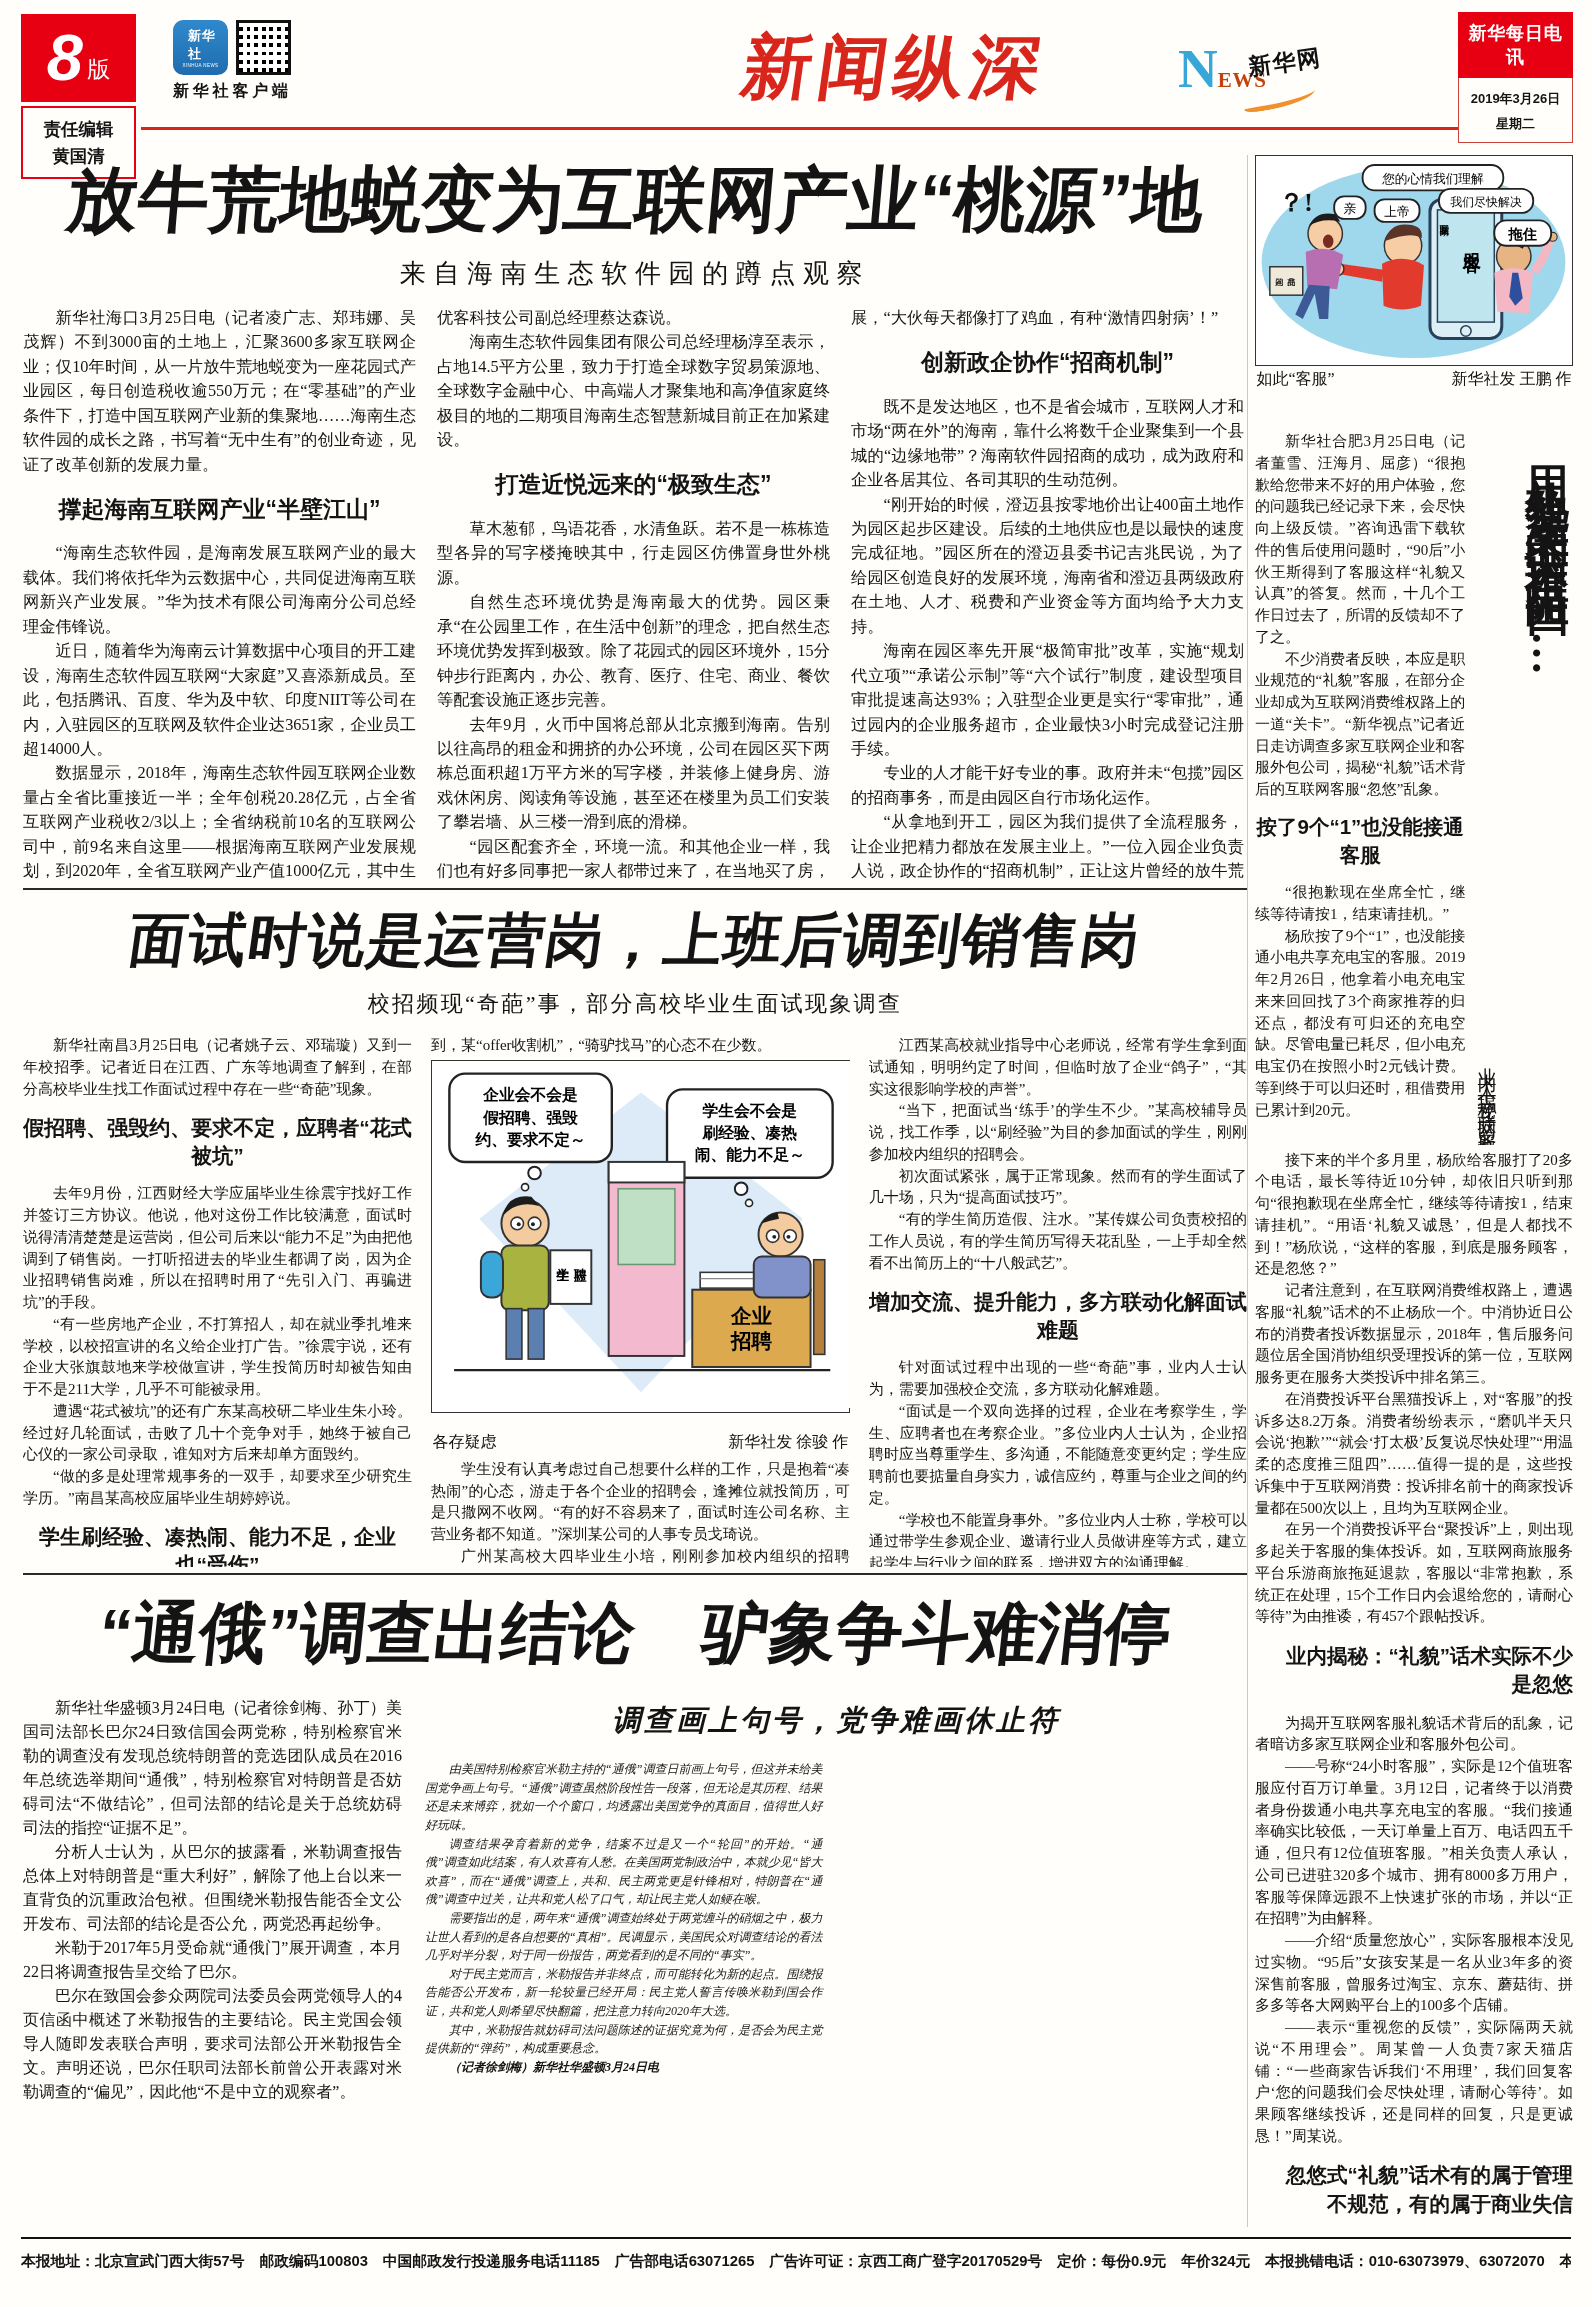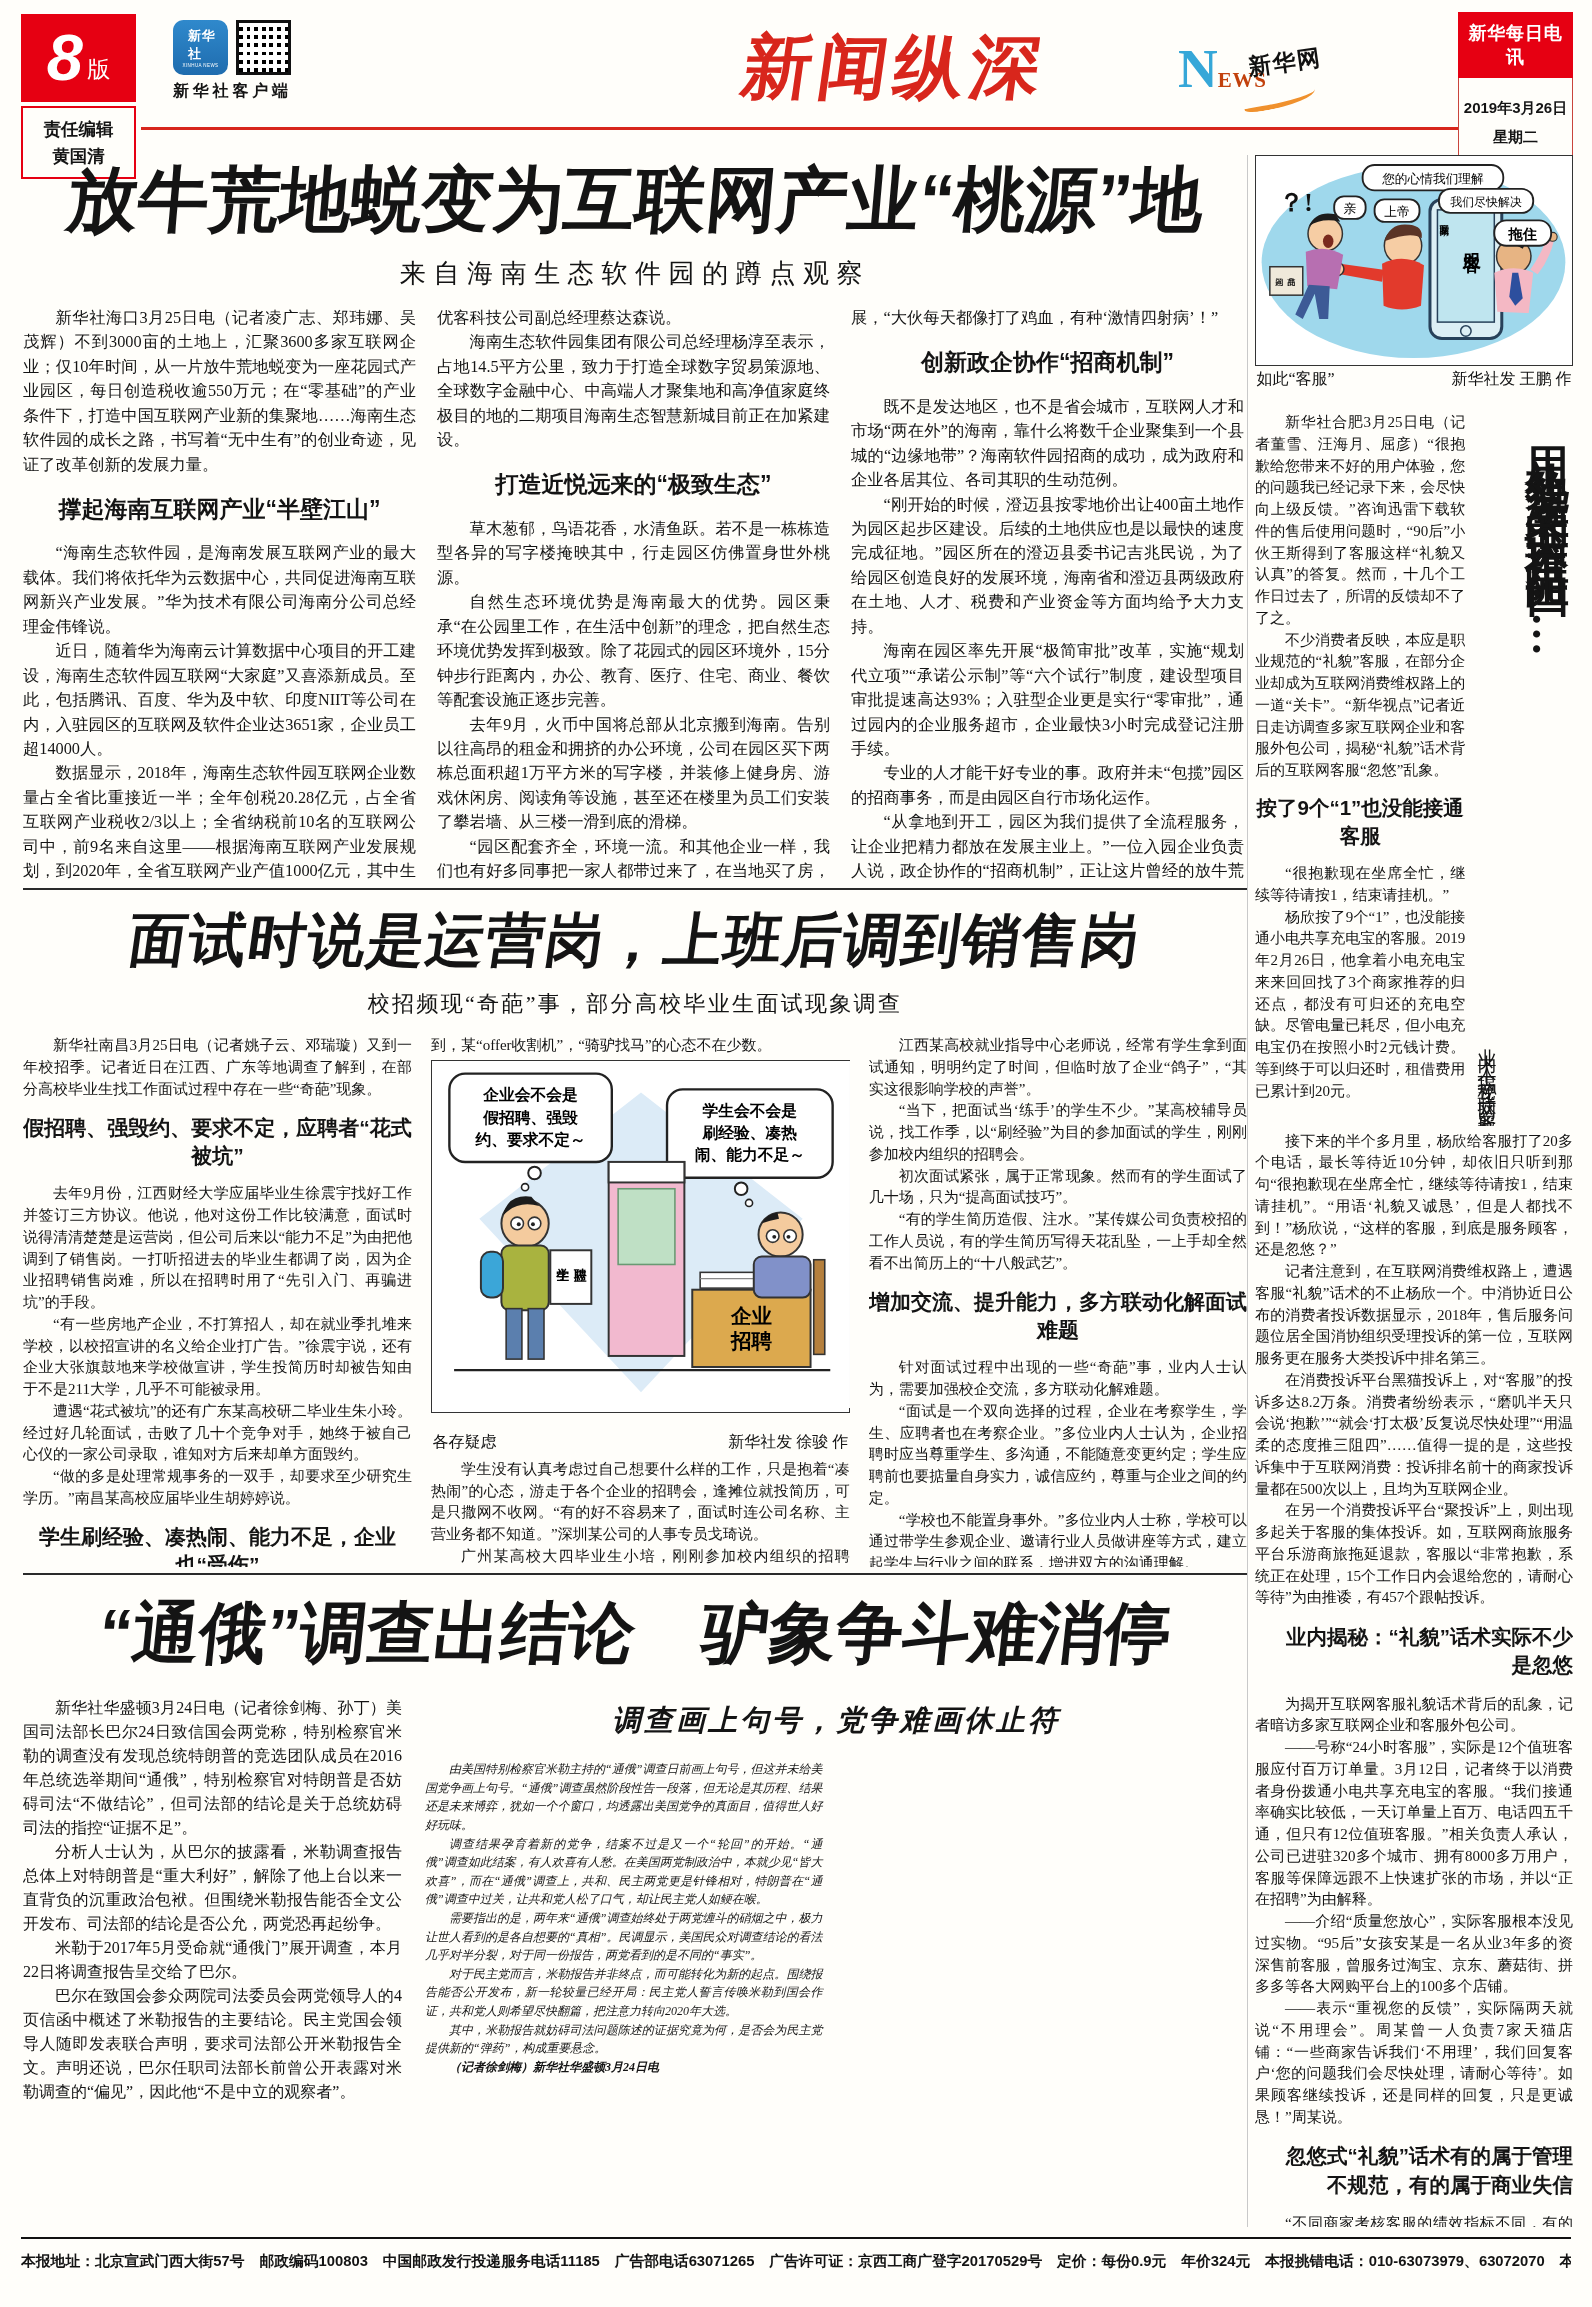--- a/index.html
+++ b/index.html
@@ -38,22 +38,22 @@
   .news-logo { left:1178px; top:44px; width:167px; height:76px; }
   .news-logo .n { font-size:55px; font-weight:900; color:#36a7d8; line-height:.9; }
   .news-logo .ews { font-size:21px; font-weight:900; color:#c2410c; letter-spacing:0.8px; }
   .news-logo .xhw { position:absolute; left:70px; top:3px; font-size:23px; font-weight:900; color:#111;
     transform:rotate(-8deg); letter-spacing:1.5px; }
   .news-swoosh { position:absolute; left:65px; top:47px; width:73px; height:16.7px;
     border-bottom:5.3px solid #f0912d; border-radius:0 0 90% 30%; transform:rotate(-10deg); }
   .paper-box { left:1458px; top:12px; width:115px;border-radius:31px; }
   .paper-name { background:#e60012; color:#fff; font-size:18px; font-weight:bold; text-align:center;
     padding:9px 1.5px; letter-spacing:0.8px; }
-  .paper-date { border:1.5px solid #c9443c; border-top:none; text-align:center; font-size:15px;
-    font-weight:bold; line-height:1.9; padding:16px 0 6px; }
+  .paper-date { border:1.5px solid #c9443c; border-top:none; text-align:center; font-size:13px;
+    font-weight:bold; line-height:1.9; padding:9px 0 6px; }
   .hdr-rule { left:141px; top:127px; width:1317px; height:3px; background:#d8261c; }
 
   
   p.body { text-align:justify; text-indent:2em; line-height:1.5; }
   .subhead { text-align:center; font-weight:bold; font-family:"Liberation Sans","DejaVu Sans",sans-serif; }
 
   
   .main-hl { left:23px; top:153px; width:1224px; text-align:center; font-size:71px; font-weight:900;
     letter-spacing:0px; transform:skewX(-5deg);
     font-family:"Liberation Sans","DejaVu Sans",sans-serif; }
@@ -86,21 +86,21 @@
     letter-spacing:3px; }
   .kai-cols { column-count:2; column-gap:27px; column-fill:auto; height:464px; font-size:12px;
     font-style:italic; overflow:hidden; }
   .kai-cols p.body { line-height:1.55; }
   .byline-right { text-align:right; text-indent:0; font-weight:bold; }
 
   
   .vrule { left:1247px; top:155px; width:0.8px; height:2072px; background:#c9c9c9; }
   .sidebar { left:1255px; top:155px; width:318px; height:2072px; overflow:hidden; font-size:15px; }
   .cartoon1-box { width:318px; height:211px; border:1.5px solid #333; background:#fff; }
-  .svc-top { display:flex; margin-top:16px; height:714px; overflow:hidden; }
+  .svc-top { display:flex; margin-top:35px; height:714px; overflow:hidden; }
   .svc-narrow { width:211px; overflow:hidden; }
   .svc-narrow p.body, .svc-full p.body { line-height:1.45; }
   .svc-narrow .subhead { font-size:20.5px; margin:12px 0; line-height:1.4; }
   .vtitle { position:relative; width:108px; }
   .vh { position:absolute; right:1.5px; top:0; writing-mode:vertical-rl; font-size:44px; font-weight:700;
     letter-spacing:12px; line-height:1.15; }
   .vsub { position:absolute; right:73px; bottom:4.5px; writing-mode:vertical-rl; font-size:19px;
     letter-spacing:6.8px; }
   .svc-full { margin-top:4.5px; }
   .svc-full .subhead { font-size:20.5px; margin:13.6px 0; line-height:1.4; text-align:right; text-indent:1em; }

